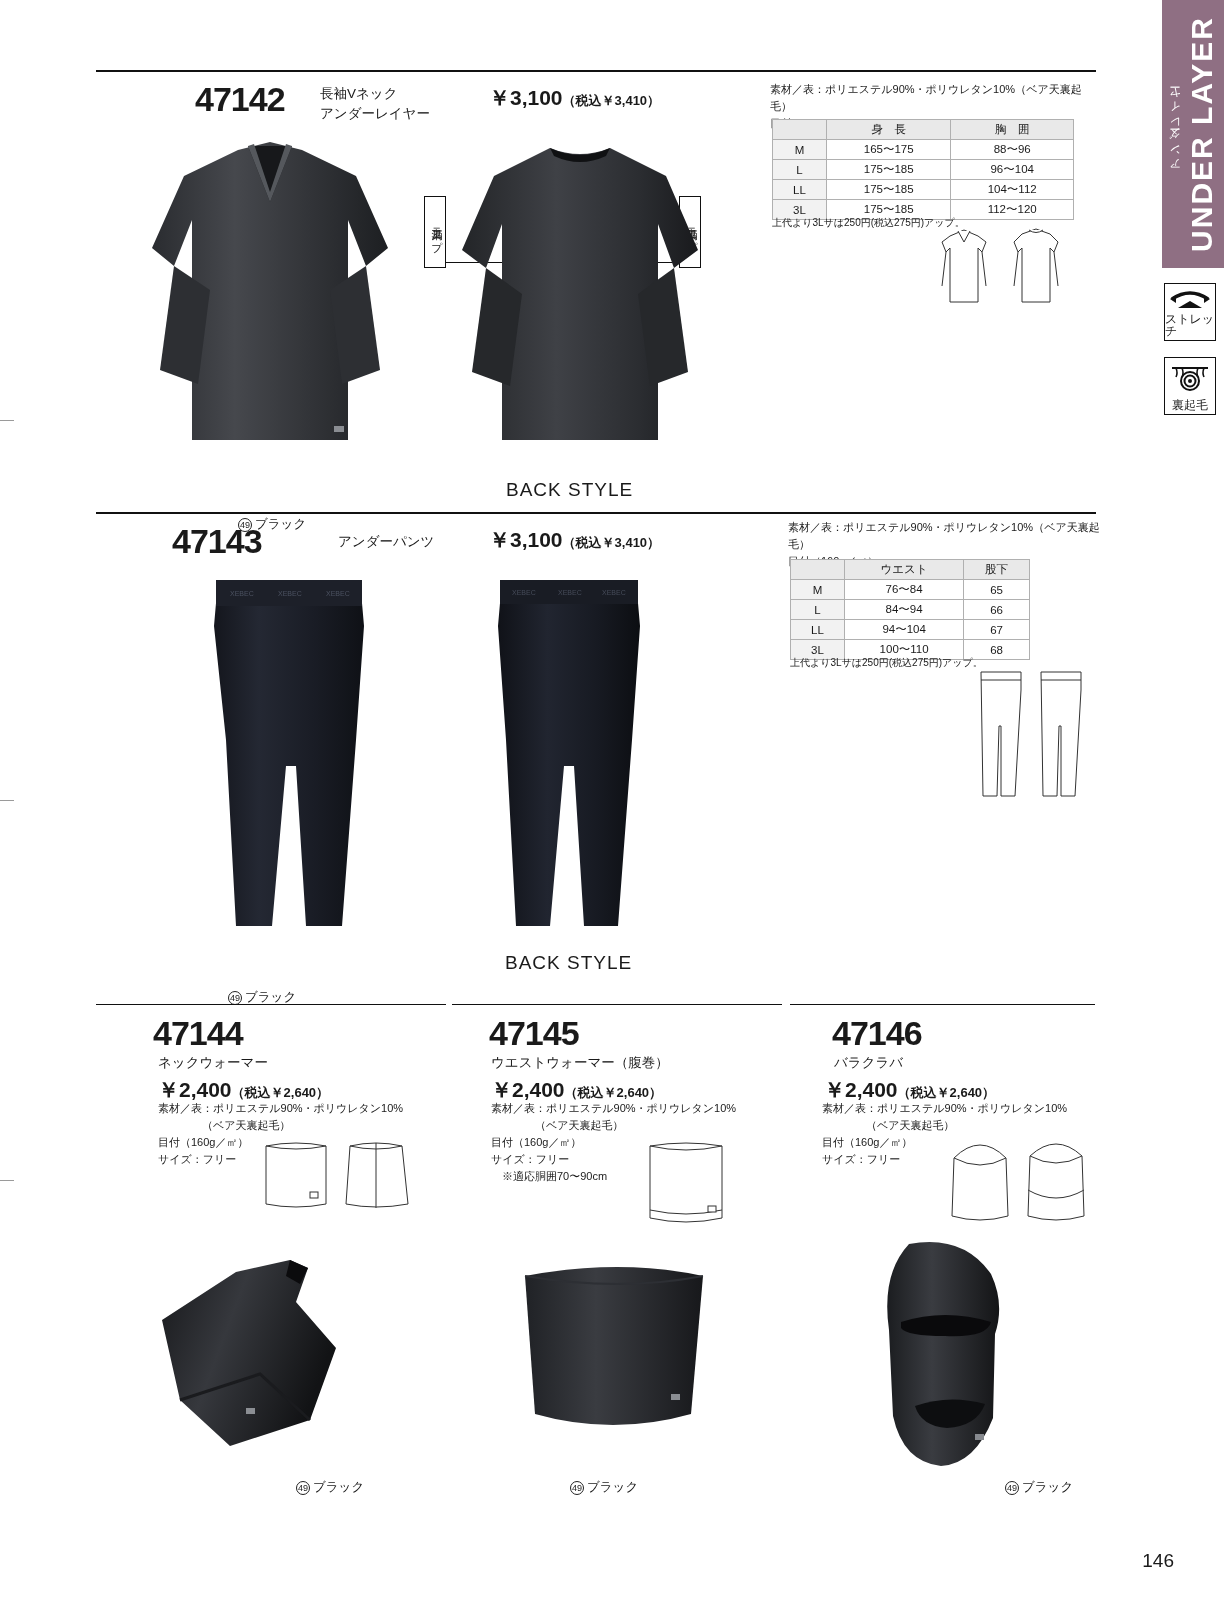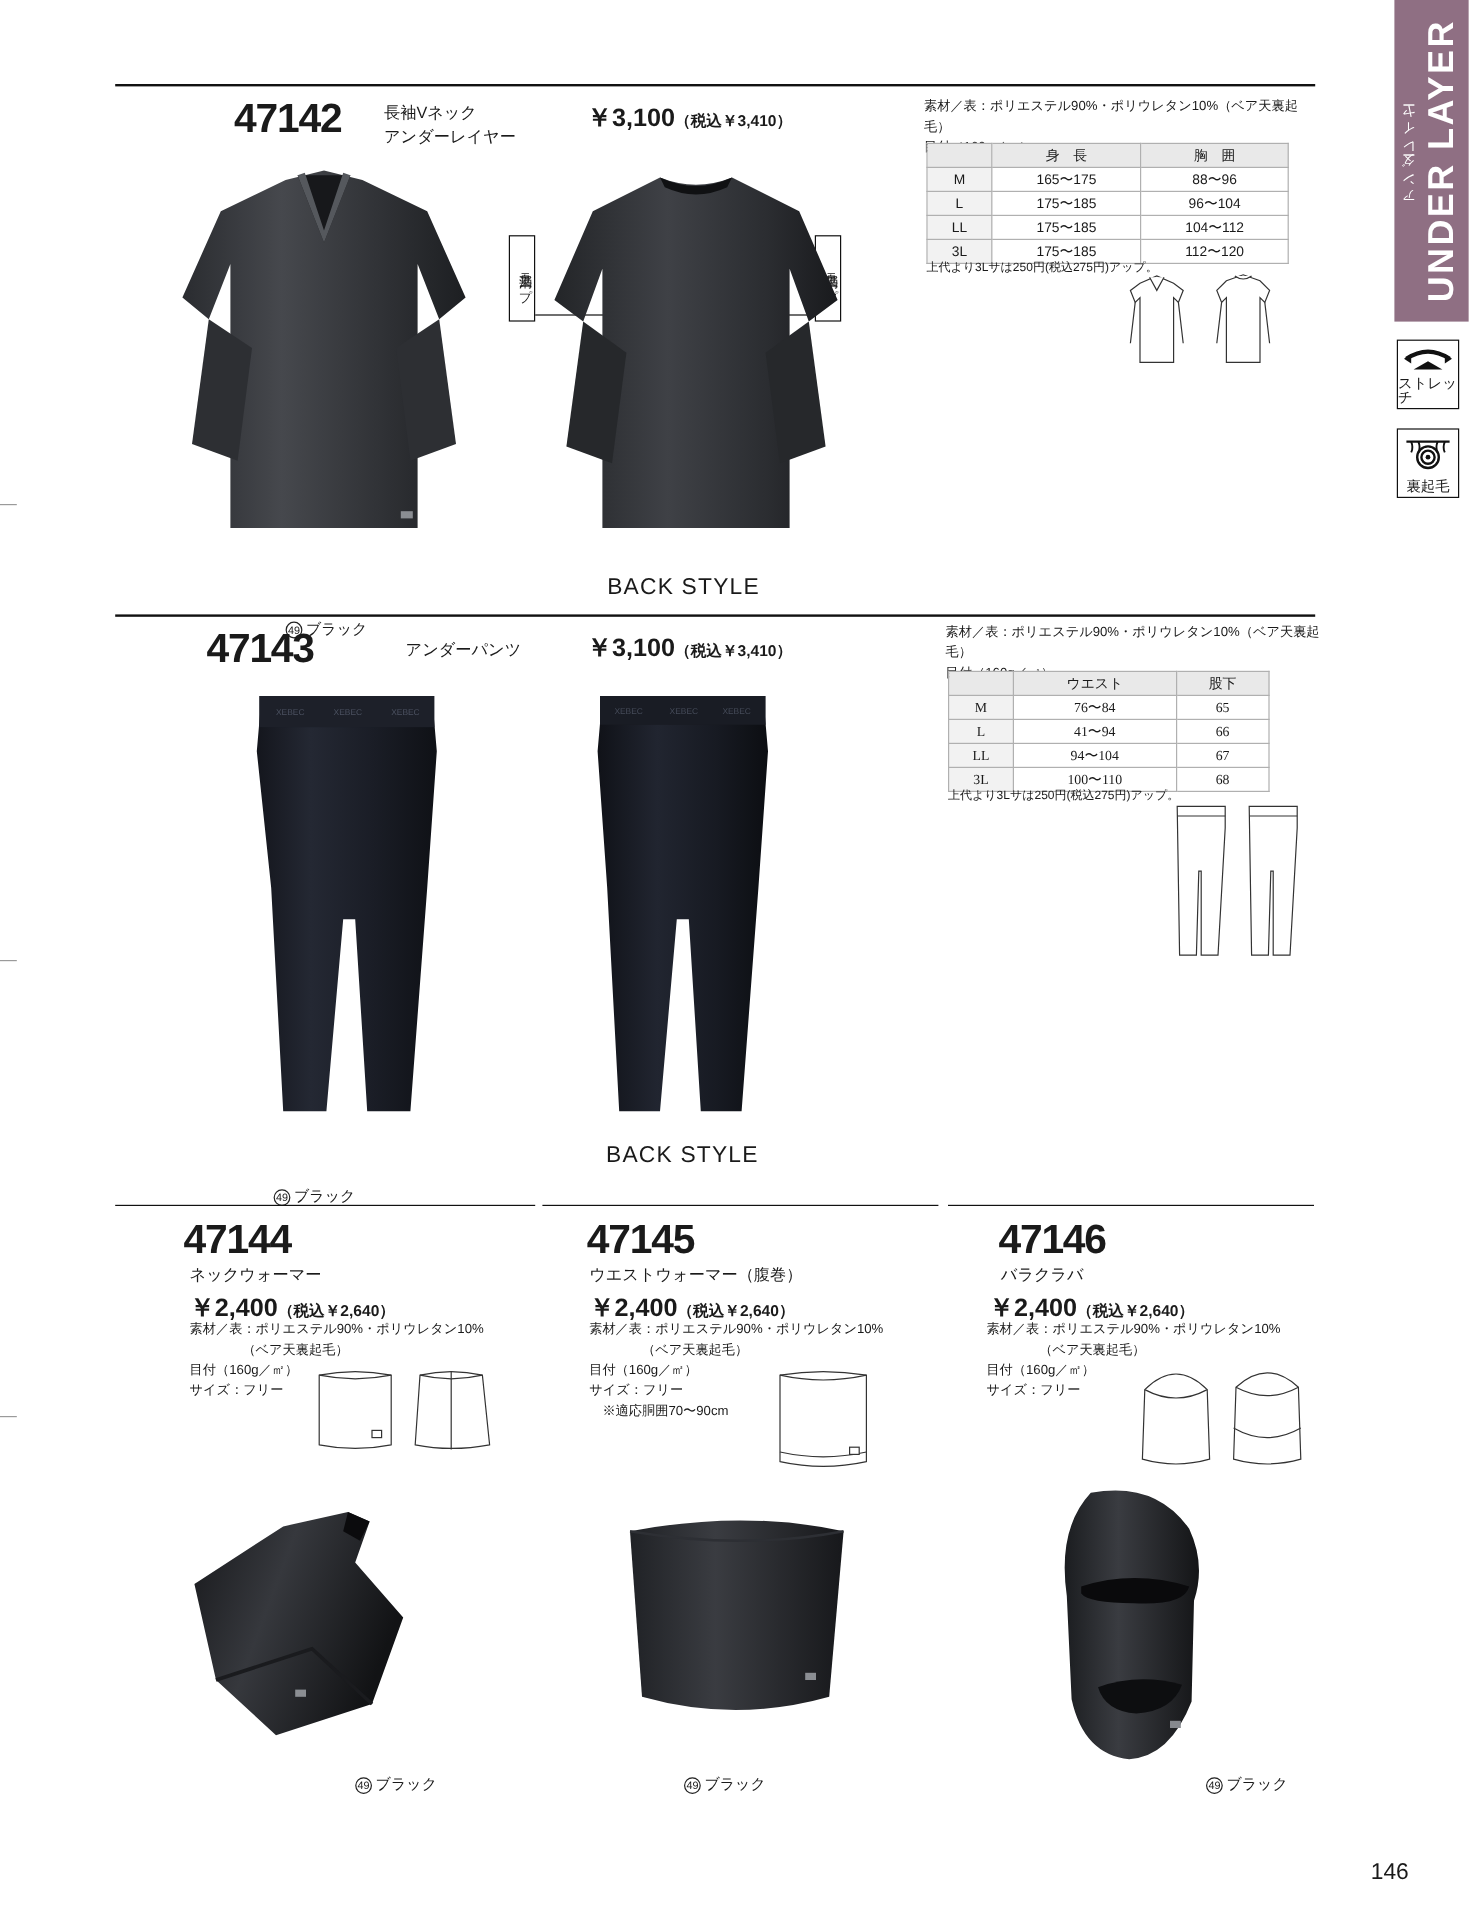--- a/index.html
+++ b/index.html
@@ -239,37 +239,37 @@
 </div>
 <div class="price" style="left:489px; top:526px;">
   <span>￥3,100</span><span class="small">（税込￥3,410）</span>
 </div>
 
 <div class="spec" style="left:788px; top:519px; width:320px;">
   <div>素材／表：ポリエステル90%・ポリウレタン10%（ベア天裏起毛）</div>
   <div>目付（160g／㎡）</div>
 </div>
 
-<table class="size" style="left:790px; top:559px; width:268px;font-family:Liberation Serif, serif;">
+<table class="size" style="left:790px; top:559px; width:240px;">
   <thead>
     <tr>
       <th style="width:54px"></th>
       <th>ウエスト</th>
       <th>股下</th>
     </tr>
   </thead>
   <tbody>
     <tr>
       <td class="hdr">M</td>
       <td>76〜84</td>
       <td>65</td>
     </tr>
     <tr>
       <td class="hdr">L</td>
-      <td>41〜94</td>
+      <td>84〜94</td>
       <td>66</td>
     </tr>
     <tr>
       <td class="hdr">LL</td>
       <td>94〜104</td>
       <td>67</td>
     </tr>
     <tr>
       <td class="hdr">3L</td>
       <td>100〜110</td>

